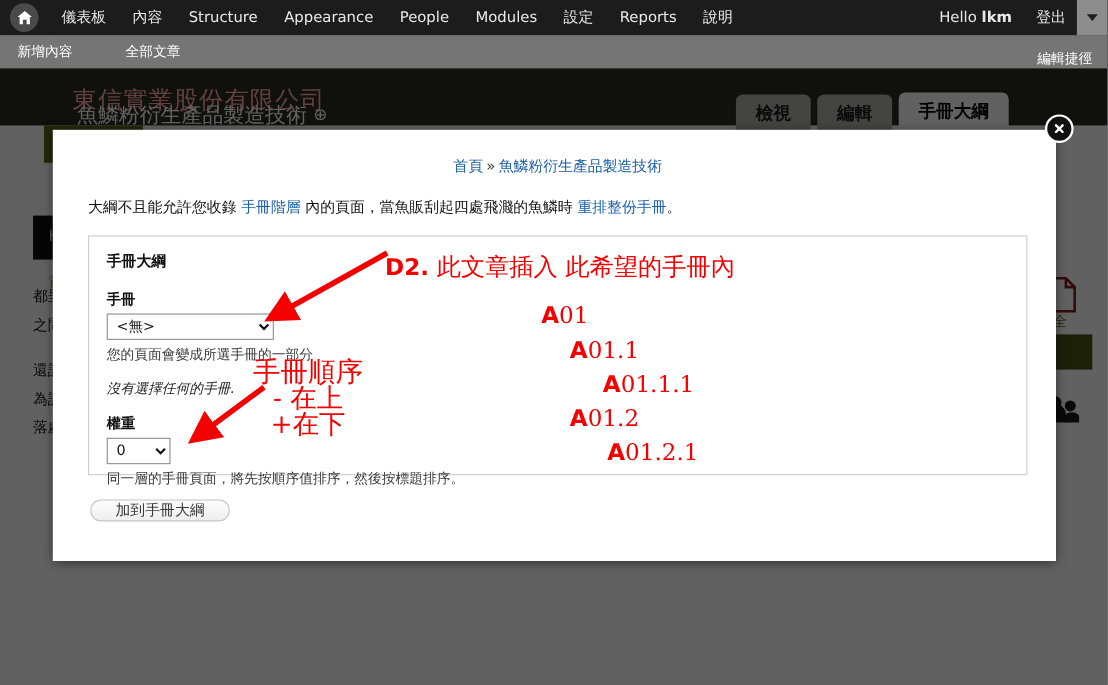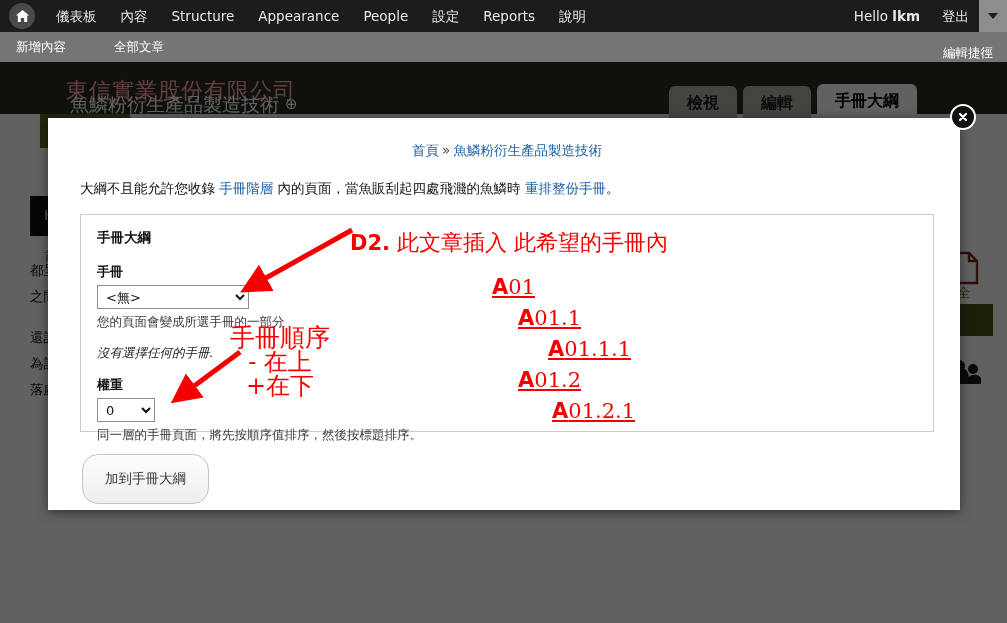--- a/index.html
+++ b/index.html
@@ -166,34 +166,33 @@
   }
   select.sel-book { width: 152px; }
   select.sel-weight { width: 58px; }
 
   .btn-submit {
     margin: 22px 0 0 2px;
     font-family: "DejaVu Sans", "Liberation Sans", sans-serif;
     font-size: 13.5px; color: #3a3a3a;
     background: linear-gradient(#fdfdfd, #eeeeee);
     border: 1px solid #c4c4c4; border-radius: 16px;
-    padding: 15px 22px; cursor: pointer;
+    padding: 0 22px; cursor: pointer;
   }
 
   
   .anno { position: absolute; color: #f40000; pointer-events: none; }
   .anno-d2 {
     left: 350px; top: 228px; font-size: 22px; white-space: nowrap;
     font-family: "DejaVu Serif", "Liberation Serif", serif;
   }
   .anno-d2 b { font-family: "DejaVu Sans", "Liberation Sans", sans-serif; font-weight: bold; font-size: 21px;}
   .anno-list {
     left: 470px; top: 272px; font-size: 21px; line-height: 1.48;
     font-family: "DejaVu Serif", "Liberation Serif", serif;
-    text-decoration: underline;
   }
   .anno-list div b {
     font-family: "DejaVu Sans", "Liberation Sans", sans-serif;
     font-weight: bold;
   }
   .anno-order {
     left: 230px; top: 325px; font-size: 25px; line-height: 1.0;
     font-family: "DejaVu Serif", "Liberation Serif", serif;
     text-align: center; white-space: nowrap;
   }
@@ -211,20 +210,21 @@
             <path d="M8 1 L15 7 L13 7 L13 14 L9.8 14 L9.8 9.6 L6.2 9.6 L6.2 14 L3 14 L3 7 L1 7 Z" fill="#fff"></path>
           </svg>
       </span>
     </div>
     <div class="admin-menu">
       <div class="mi">儀表板</div>
       <div class="mi">內容</div>
       <div class="mi">Structure</div>
       <div class="mi">Appearance</div>
       <div class="mi">People</div>
+      <div class="mi">Modules</div>
       <div class="mi">設定</div>
       <div class="mi">Reports</div>
       <div class="mi">說明</div>
     </div>
     <div class="admin-right">
       <div class="greet"><span>Hello </span><b>lkm</b></div>
       <div class="lo">登出</div>
       <div class="caret-box">
         <span class="caret-down"></span>
       </div>

